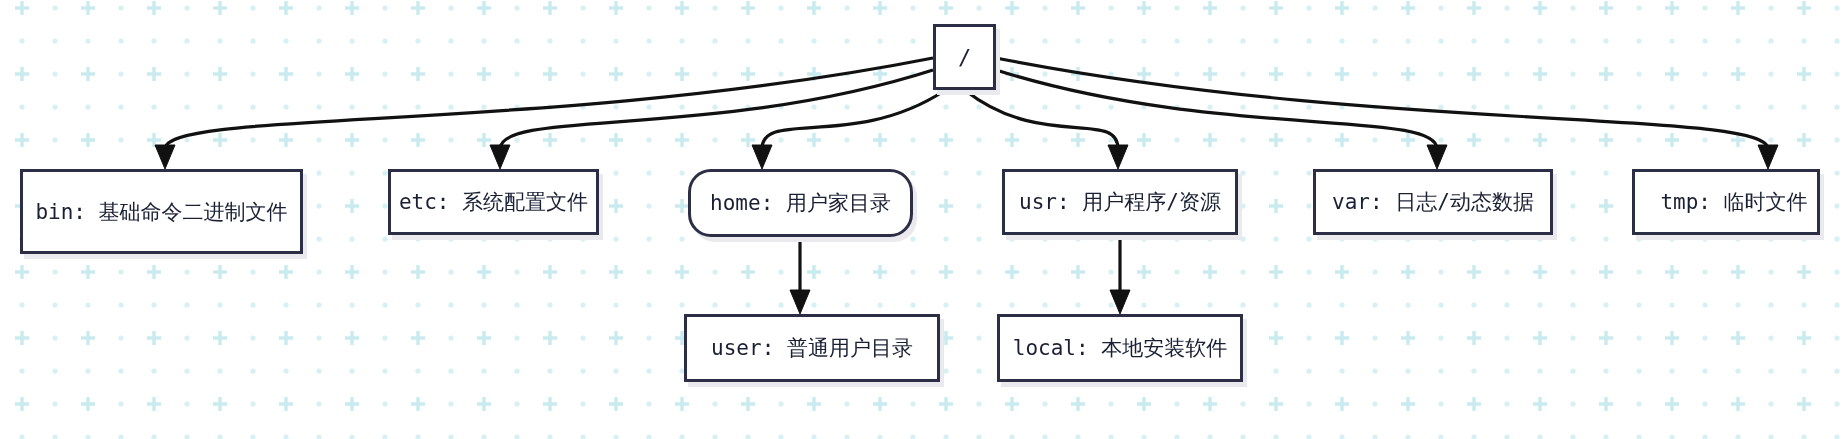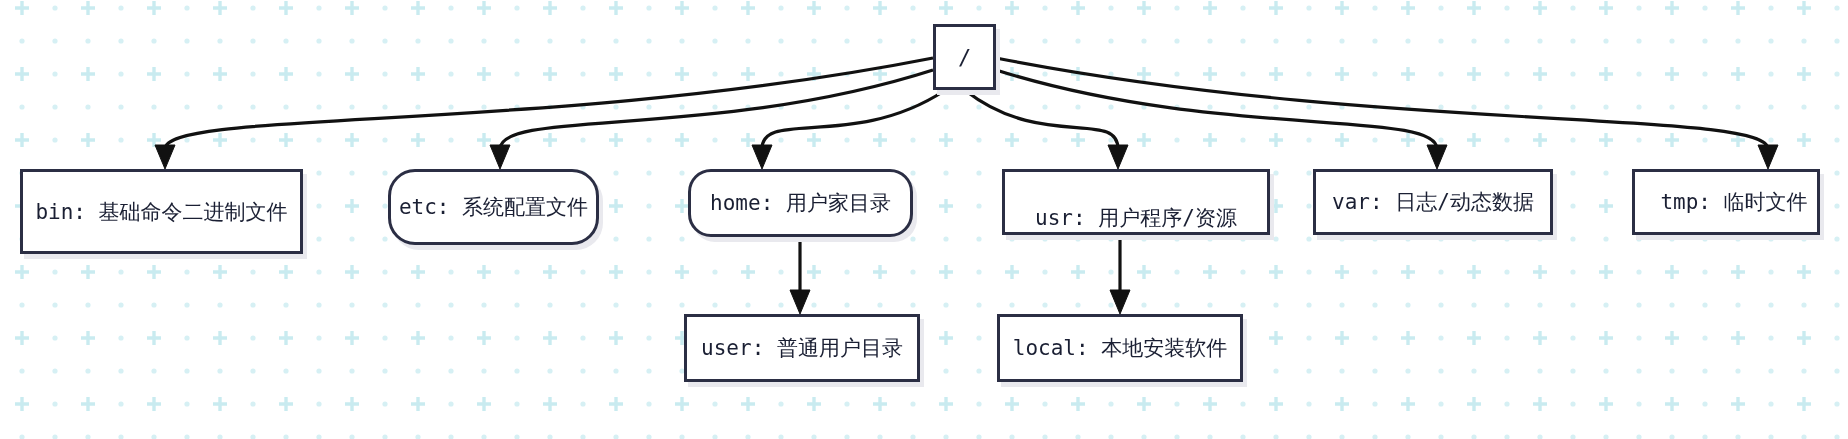--- a/index.html
+++ b/index.html
@@ -83,36 +83,36 @@
       <polygon points="1110,290 1130,290 1120,314"></polygon>
     </svg>
 
   <div id="nodes">
       <div class="node root" style="left: 933px; top: 24px; width: 63px; height: 66px;">
         <span>/</span>
       </div>
       <div class="node" style="left: 20px; top: 169px; width: 283px; height: 85px;">
         <span>bin: 基础命令二进制文件</span>
       </div>
-      <div class="node" style="left: 388px; top: 169px; width: 211px; height: 76px; border-radius: 27px;">
+      <div class="node" style="left: 388px; top: 169px; width: 211px; height: 66px;">
         <span>etc: 系统配置文件</span>
       </div>
       <div class="node" style="left: 688px; top: 169px; width: 225px; height: 68px; border-radius: 23px;">
         <span>home: 用户家目录</span>
       </div>
-      <div class="node" style="left: 1002px; top: 169px; width: 268px; height: 66px; align-items: flex-end;">
+      <div class="node" style="left: 1002px; top: 169px; width: 236px; height: 66px;">
         <span>usr: 用户程序/资源</span>
       </div>
       <div class="node" style="left: 1313px; top: 169px; width: 240px; height: 66px; text-align: right;">
         <span>var: 日志/动态数据</span>
       </div>
       <div class="node" style="left: 1632px; top: 169px; width: 188px; height: 66px; padding-left: 16px;">
         <span>tmp: 临时文件</span>
       </div>
-      <div class="node" style="left: 684px; top: 314px; width: 236px; height: 68px;">
+      <div class="node" style="left: 684px; top: 314px; width: 256px; height: 68px;">
         <span>user: 普通用户目录</span>
       </div>
       <div class="node" style="left: 997px; top: 314px; width: 246px; height: 68px;">
         <span>local: 本地安装软件</span>
       </div>
     </div>
 
 </div>
 
 </body></html>

